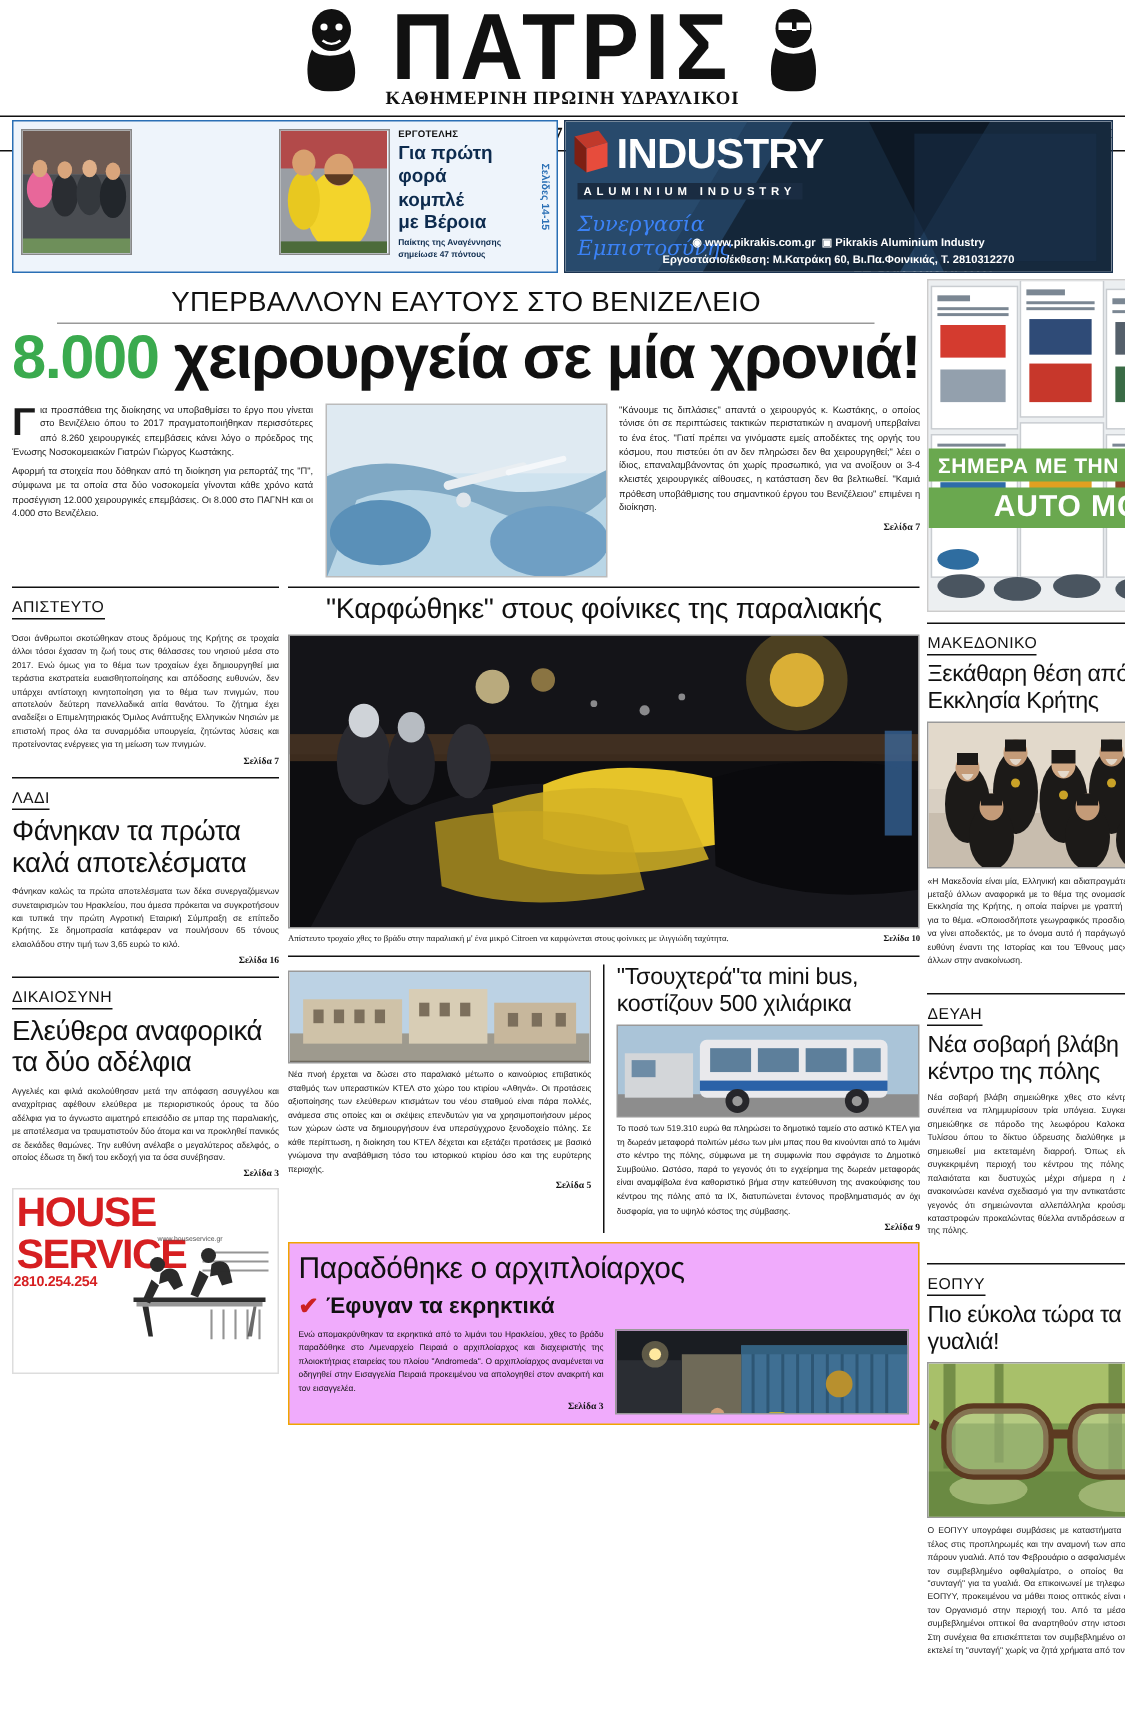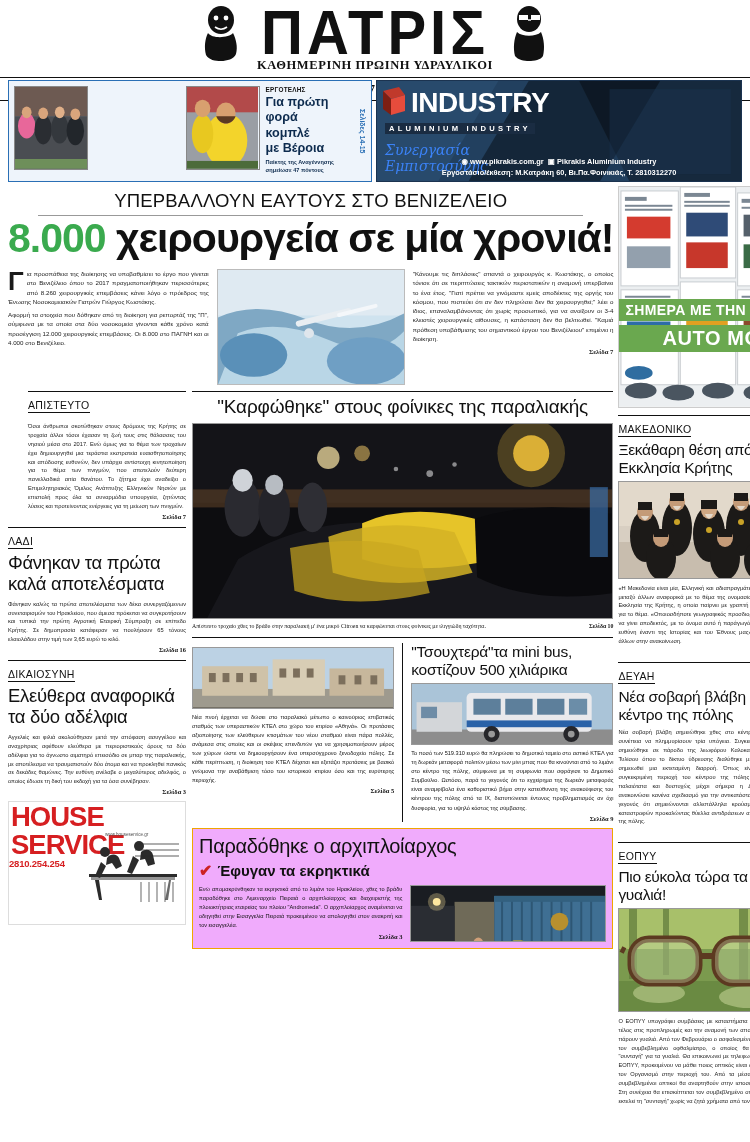--- a/index.html
+++ b/index.html
@@ -82,21 +82,21 @@
   .dropcap::first-letter { font-size:26px; font-weight:700; float:left; line-height:0.82; padding:2px 3px 0 0; }
   .lead-photo { flex:0 0 188px; height:116px; border:1px solid #bbb; overflow:hidden; position:relative; }
   .page-ref { text-align:right; font-weight:700; font-size:6.6px; font-family:"Liberation Serif",serif; margin-top:3px; }
 
   
   .lower { display:flex; gap:6px; margin-top:6px; }
   .lcol { flex:0 0 178px; }
   .ccol { flex:1; }
 
   .sect { border-top:1px solid #111; padding-top:3px; margin-top:7px; }
-  .sect:first-child { border-top:none; margin-top:0;margin-left:20px; }
+  .sect:first-child { border-top:none; margin-top:0; }
   .kicker { font-size:10.5px; letter-spacing:.3px; color:#111; border-bottom:1px solid #111;
             display:inline-block; padding-bottom:1px; margin-bottom:4px; }
   .hl { font-size:18.5px; line-height:1.13; color:#111; letter-spacing:-0.3px; }
   .hl-sm { font-size:15.5px; line-height:1.15; }
   .btext { font-size:5.7px; line-height:1.56; text-align:justify; color:#1a1a1a; margin-top:5px; }
   .pref { font-weight:700; font-size:6.4px; font-family:"Liberation Serif",serif; text-align:right; margin-top:2px;}
 
   
   .c-head { font-size:19px; text-align:center; padding:4px 0 5px; letter-spacing:-0.2px; }
   .c-photo { height:196px; border:1px solid #999; overflow:hidden; position:relative; }

